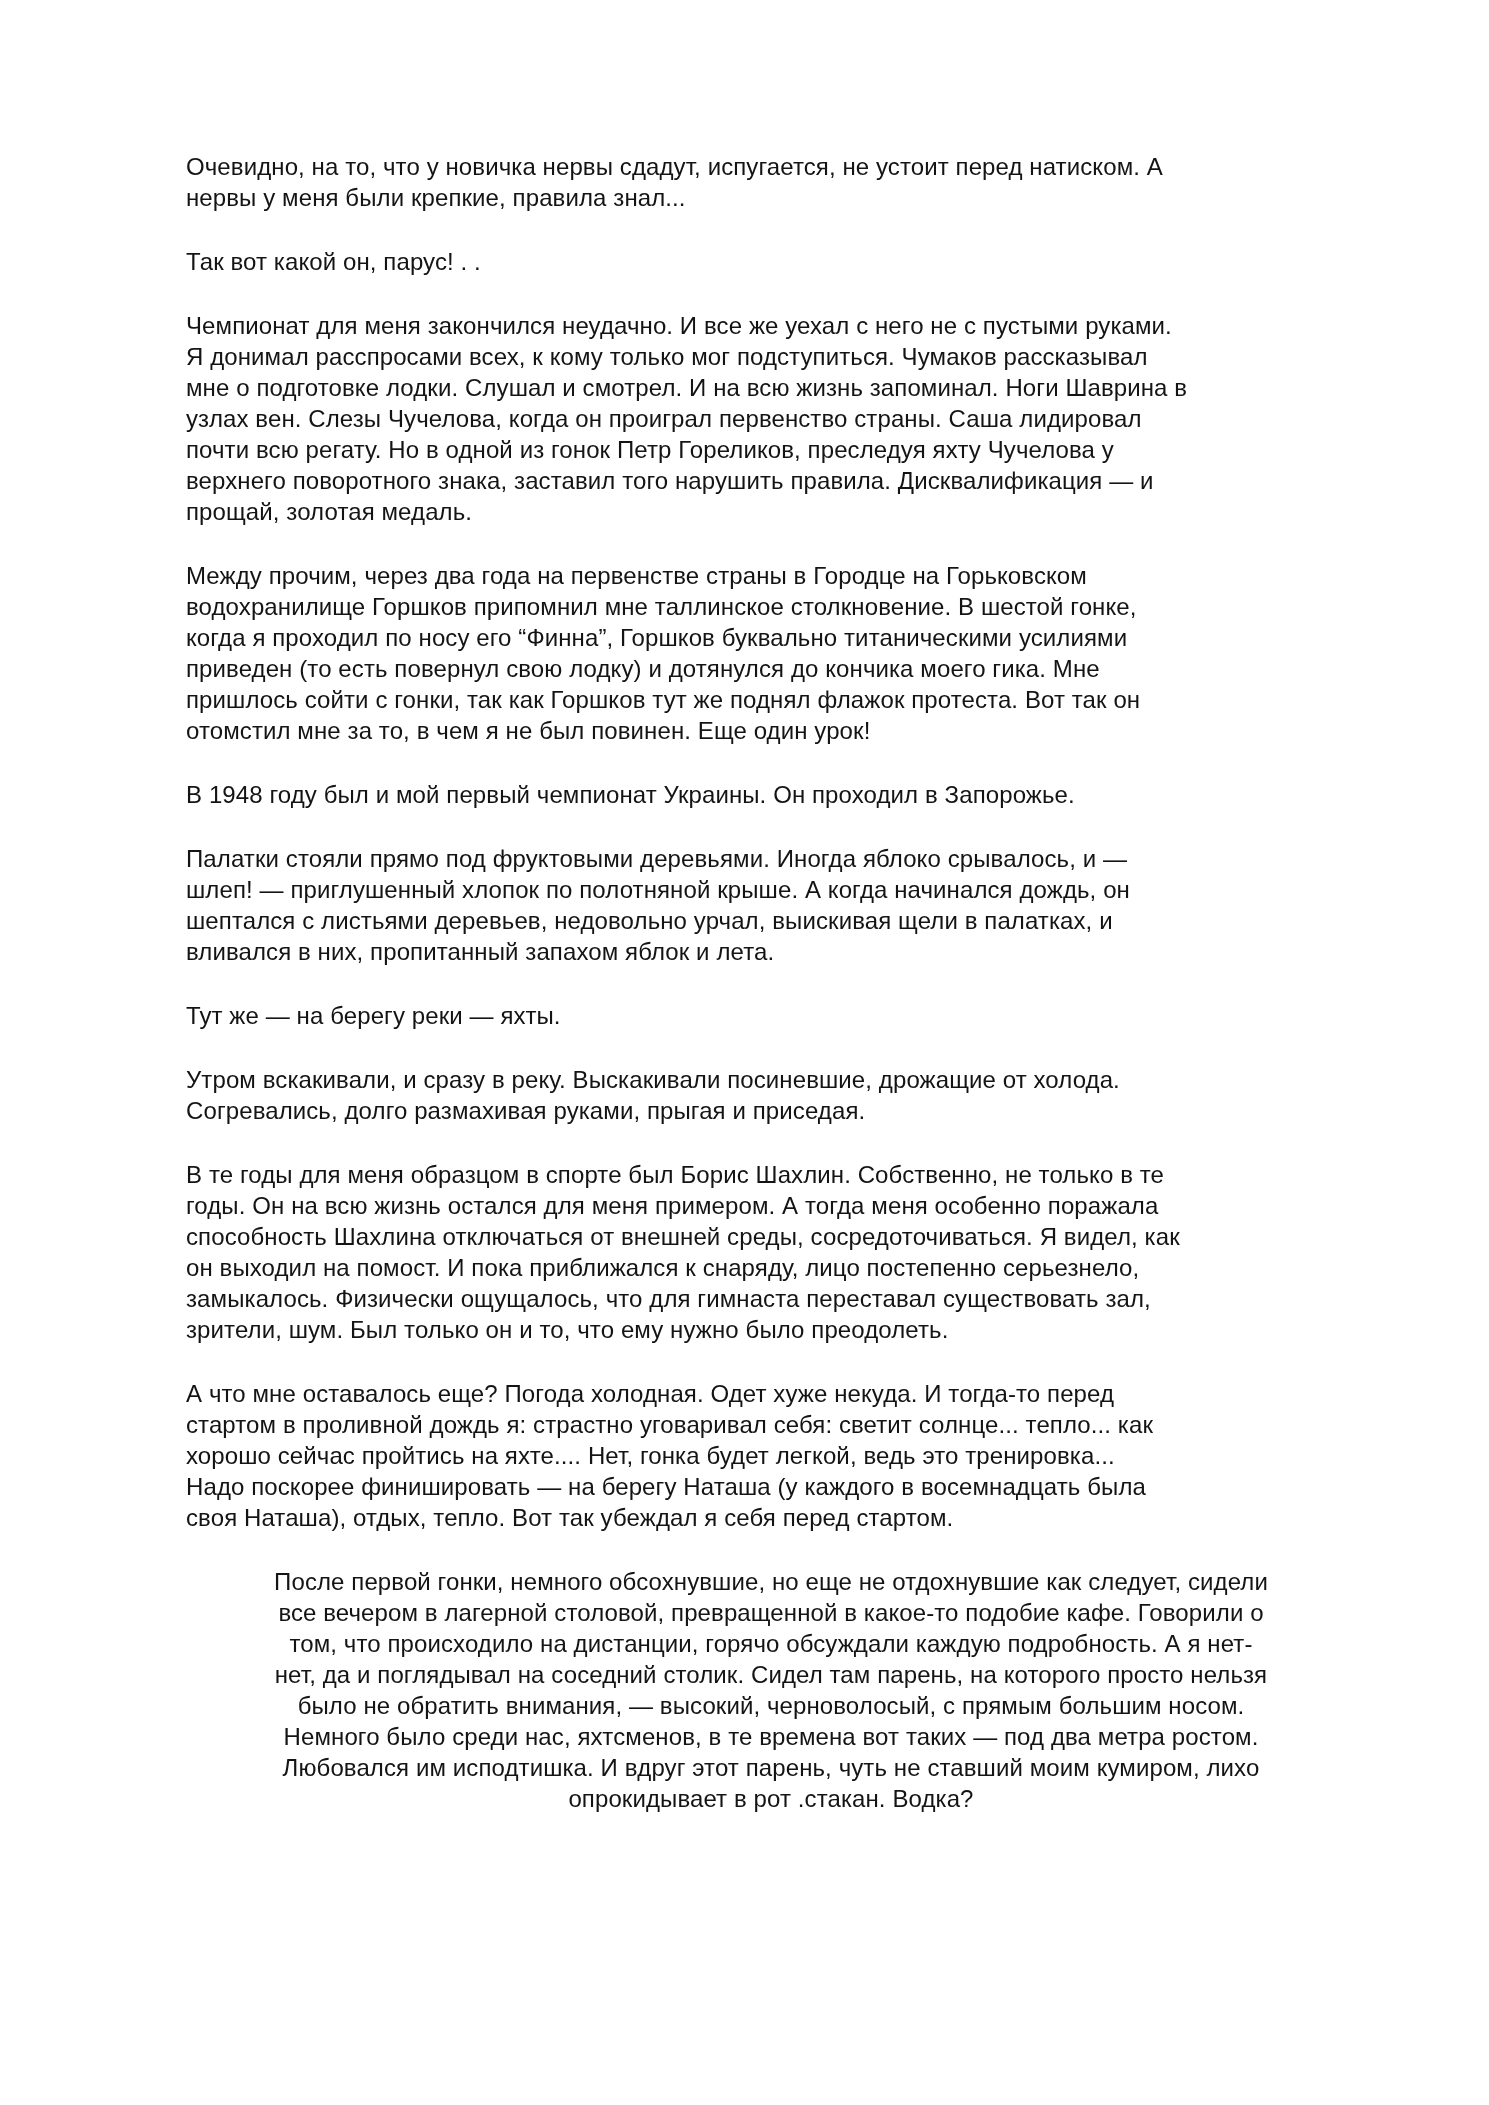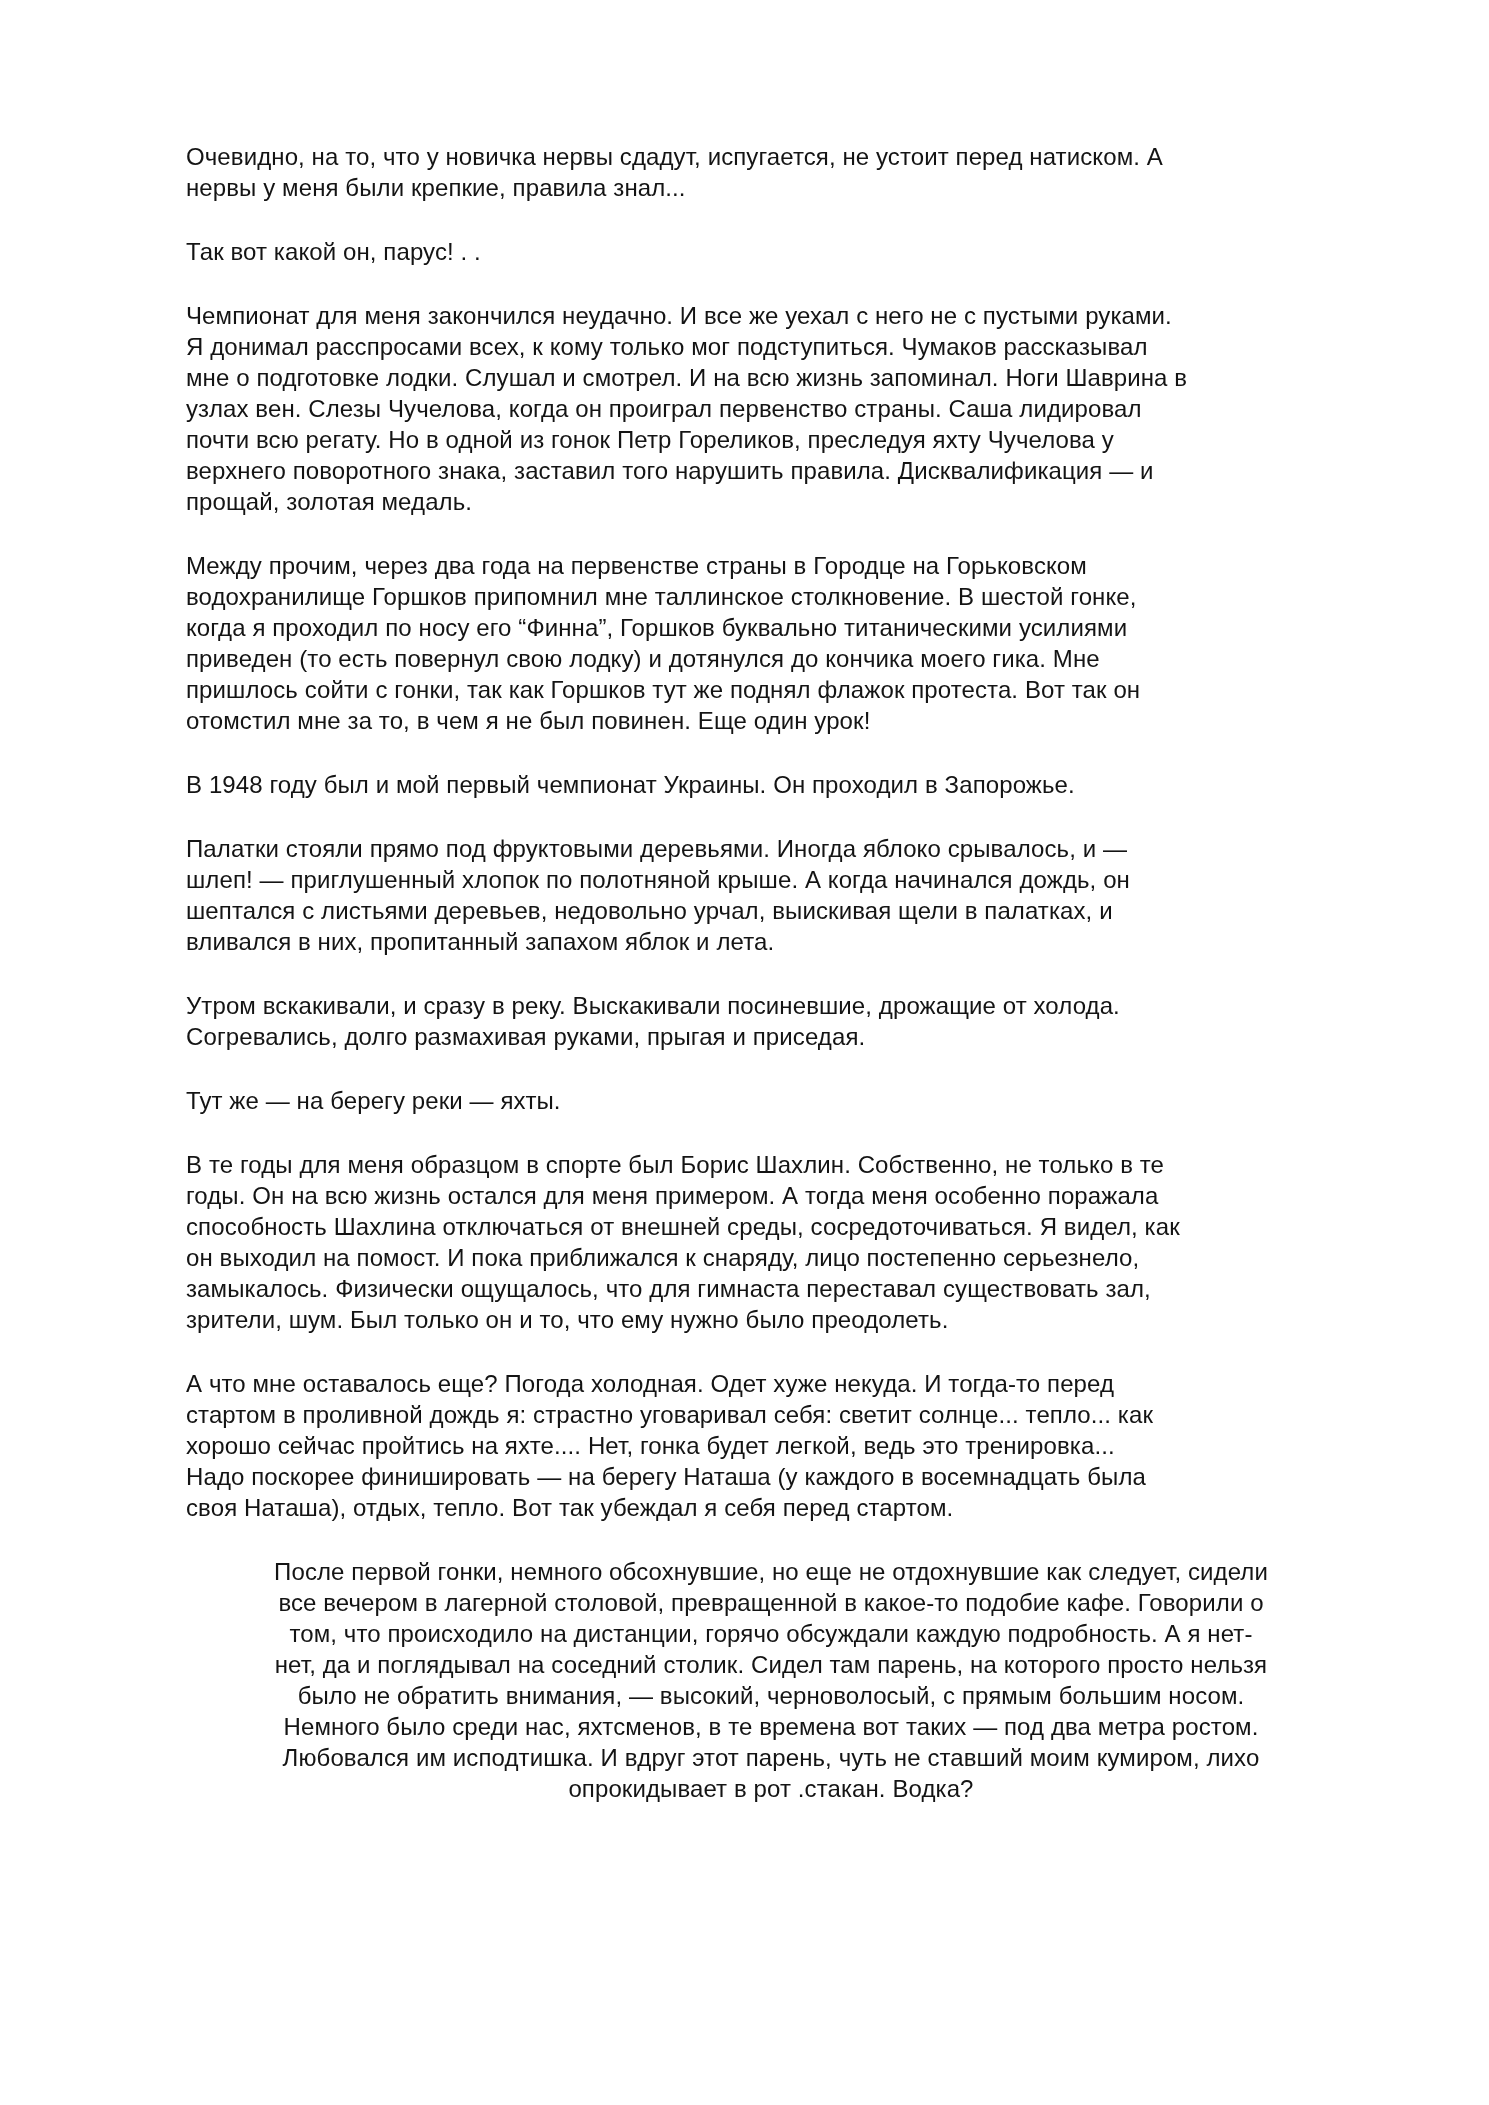--- a/index.html
+++ b/index.html
@@ -11,21 +11,21 @@
     position: relative;
     width: 1489px;
     height: 2105px;
     background: #ffffff;
     overflow: hidden;
     font-family: "Liberation Sans", "DejaVu Sans", sans-serif;
   }
   .text-block {
     position: absolute;
     left: 186px;
-    top: 141px;
+    top: 151px;
     width: 1170px;
     color: #141414;
   }
   .text-block p {
     margin: 0 0 33px 0;
     font-size: 24px;
     line-height: 31px;
     letter-spacing: 0.1px;
     white-space: pre-line;
     text-align: left;
@@ -54,23 +54,23 @@
 водохранилище Горшков припомнил мне таллинское столкновение. В шестой гонке,
 когда я проходил по носу его “Финна”, Горшков буквально титаническими усилиями
 приведен (то есть повернул свою лодку) и дотянулся до кончика моего гика. Мне
 пришлось сойти с гонки, так как Горшков тут же поднял флажок протеста. Вот так он
 отомстил мне за то, в чем я не был повинен. Еще один урок!</p>
     <p>В 1948 году был и мой первый чемпионат Украины. Он проходил в Запорожье.</p>
     <p>Палатки стояли прямо под фруктовыми деревьями. Иногда яблоко срывалось, и —
 шлеп! — приглушенный хлопок по полотняной крыше. А когда начинался дождь, он
 шептался с листьями деревьев, недовольно урчал, выискивая щели в палатках, и
 вливался в них, пропитанный запахом яблок и лета.</p>
+    <p>Тут же — на берегу реки — яхты.</p>
     <p>Утром вскакивали, и сразу в реку. Выскакивали посиневшие, дрожащие от холода.
 Согревались, долго размахивая руками, прыгая и приседая.</p>
-    <p>Тут же — на берегу реки — яхты.</p>
     <p>В те годы для меня образцом в спорте был Борис Шахлин. Собственно, не только в те
 годы. Он на всю жизнь остался для меня примером. А тогда меня особенно поражала
 способность Шахлина отключаться от внешней среды, сосредоточиваться. Я видел, как
 он выходил на помост. И пока приближался к снаряду, лицо постепенно серьезнело,
 замыкалось. Физически ощущалось, что для гимнаста переставал существовать зал,
 зрители, шум. Был только он и то, что ему нужно было преодолеть.</p>
     <p>А что мне оставалось еще? Погода холодная. Одет хуже некуда. И тогда-то перед
 стартом в проливной дождь я: страстно уговаривал себя: светит солнце... тепло... как
 хорошо сейчас пройтись на яхте.... Нет, гонка будет легкой, ведь это тренировка...
 Надо поскорее финишировать — на берегу Наташа (у каждого в восемнадцать была

